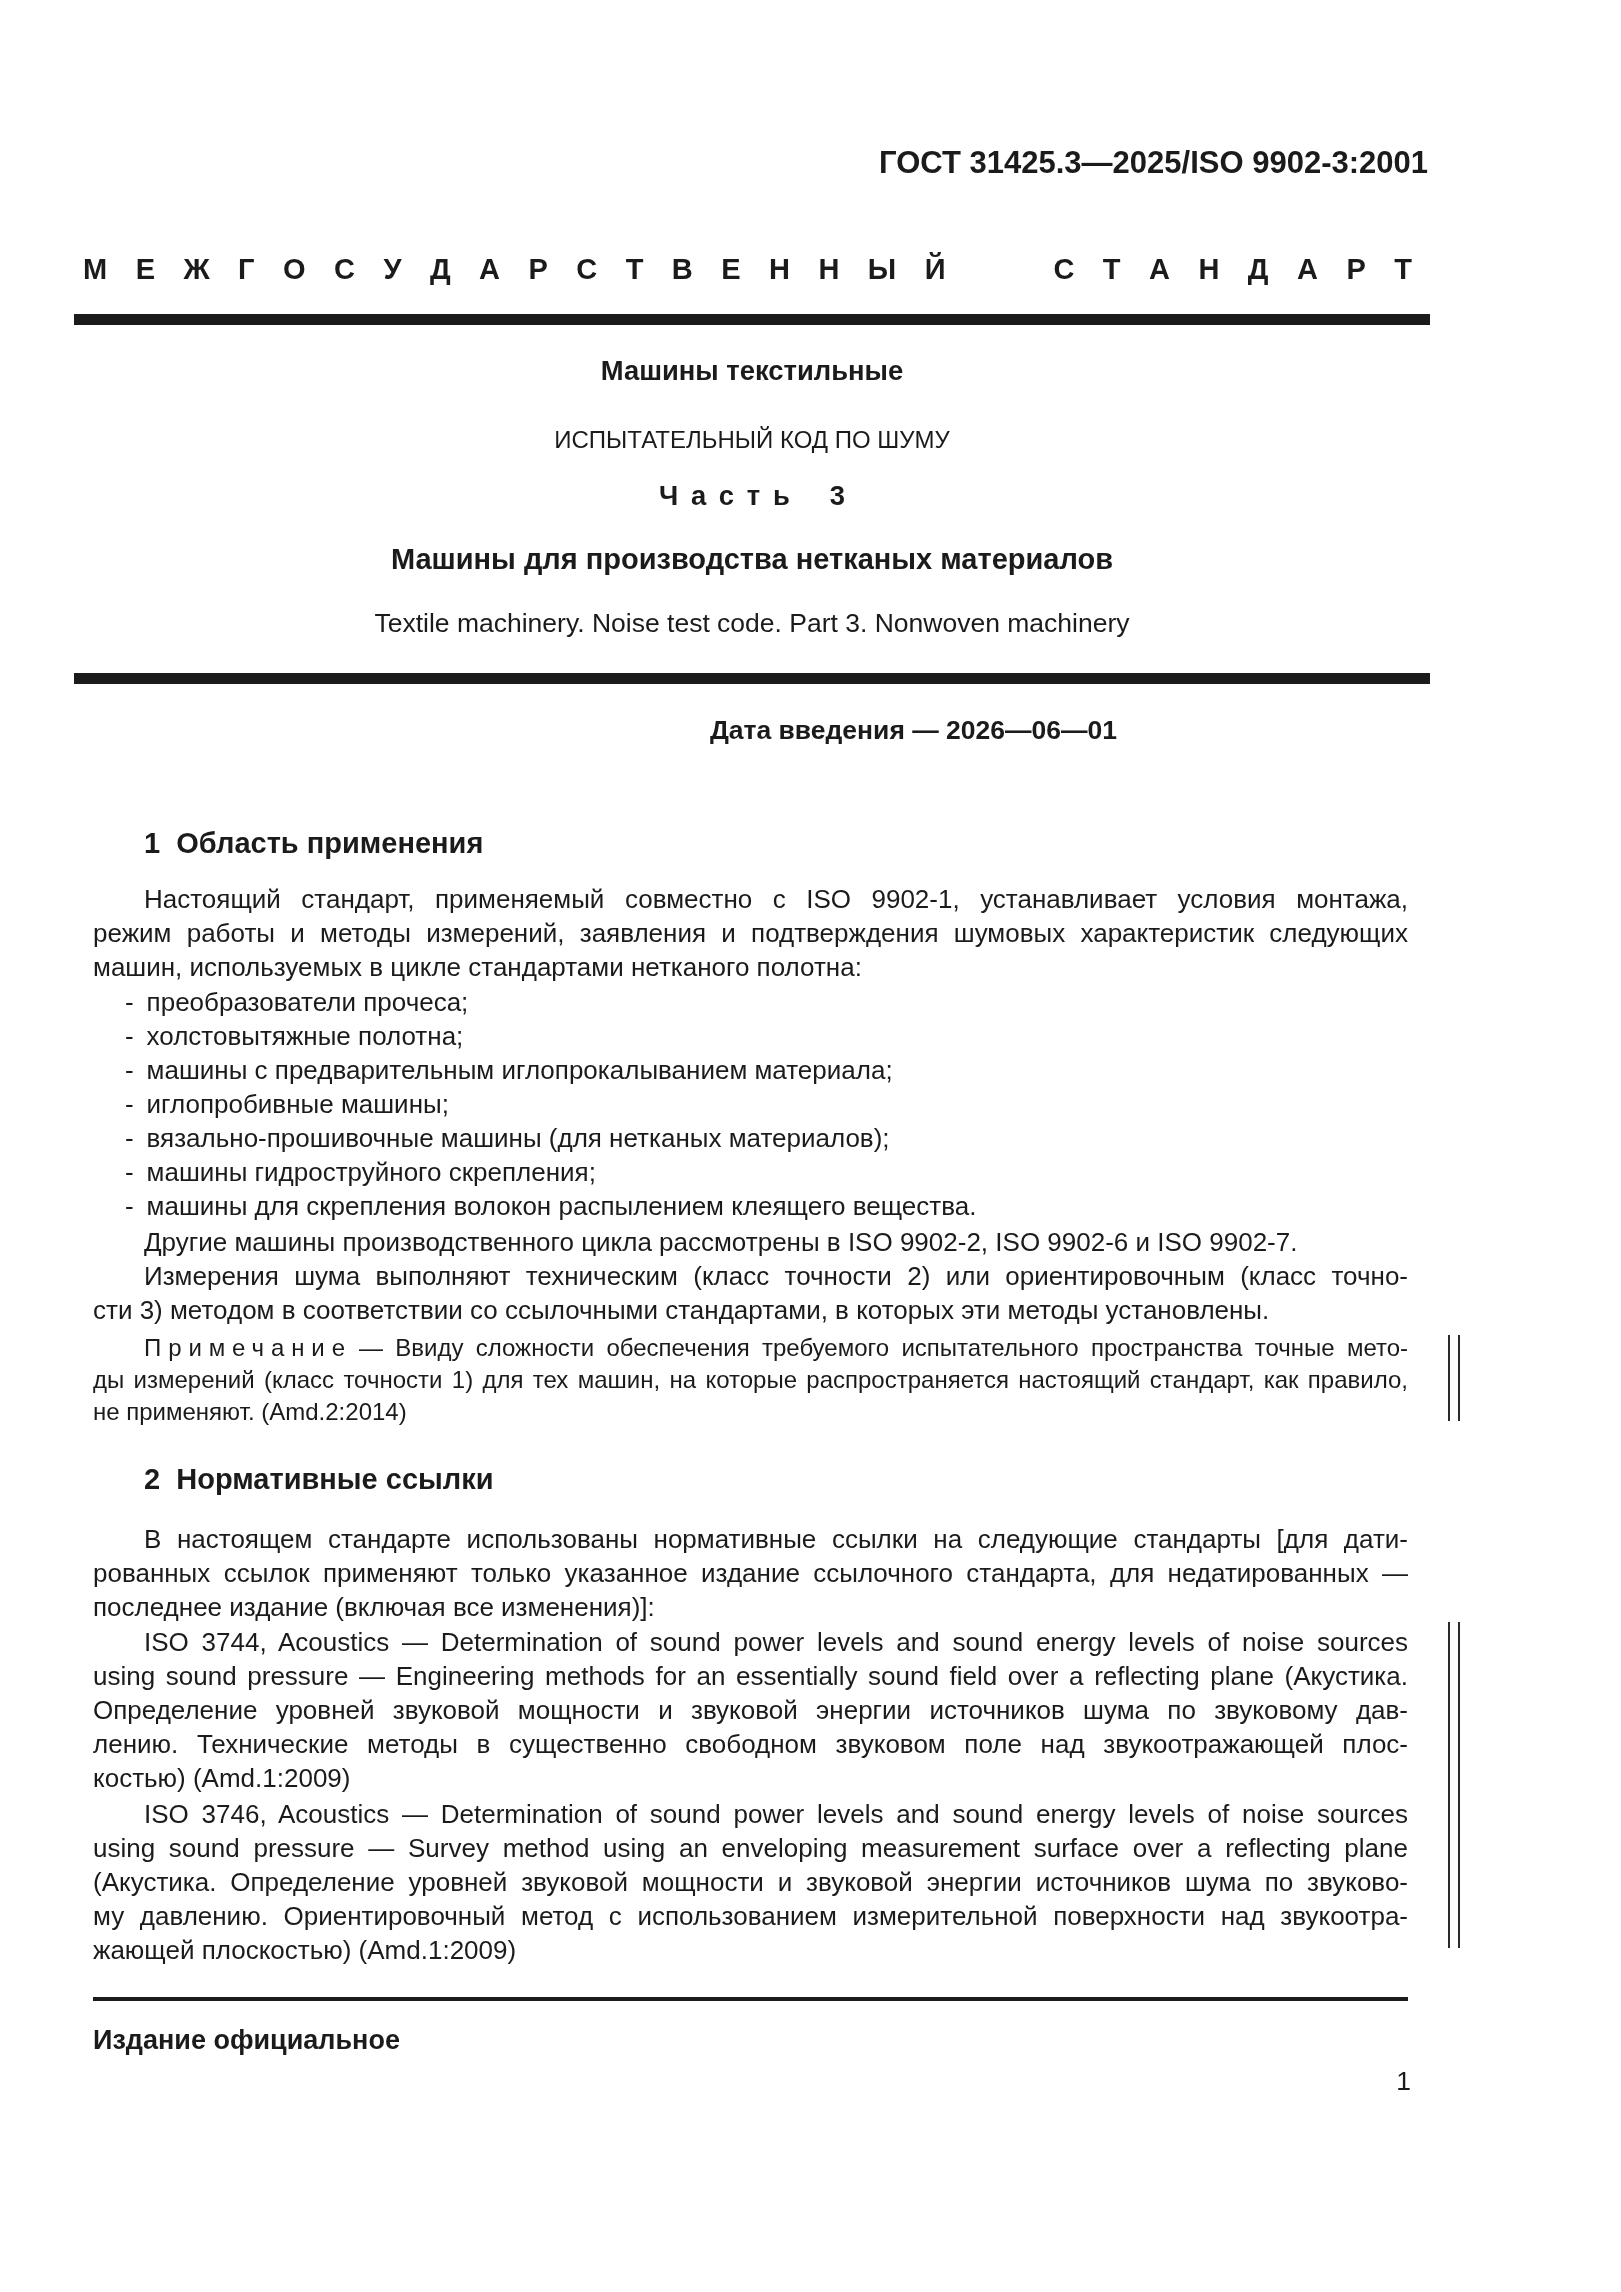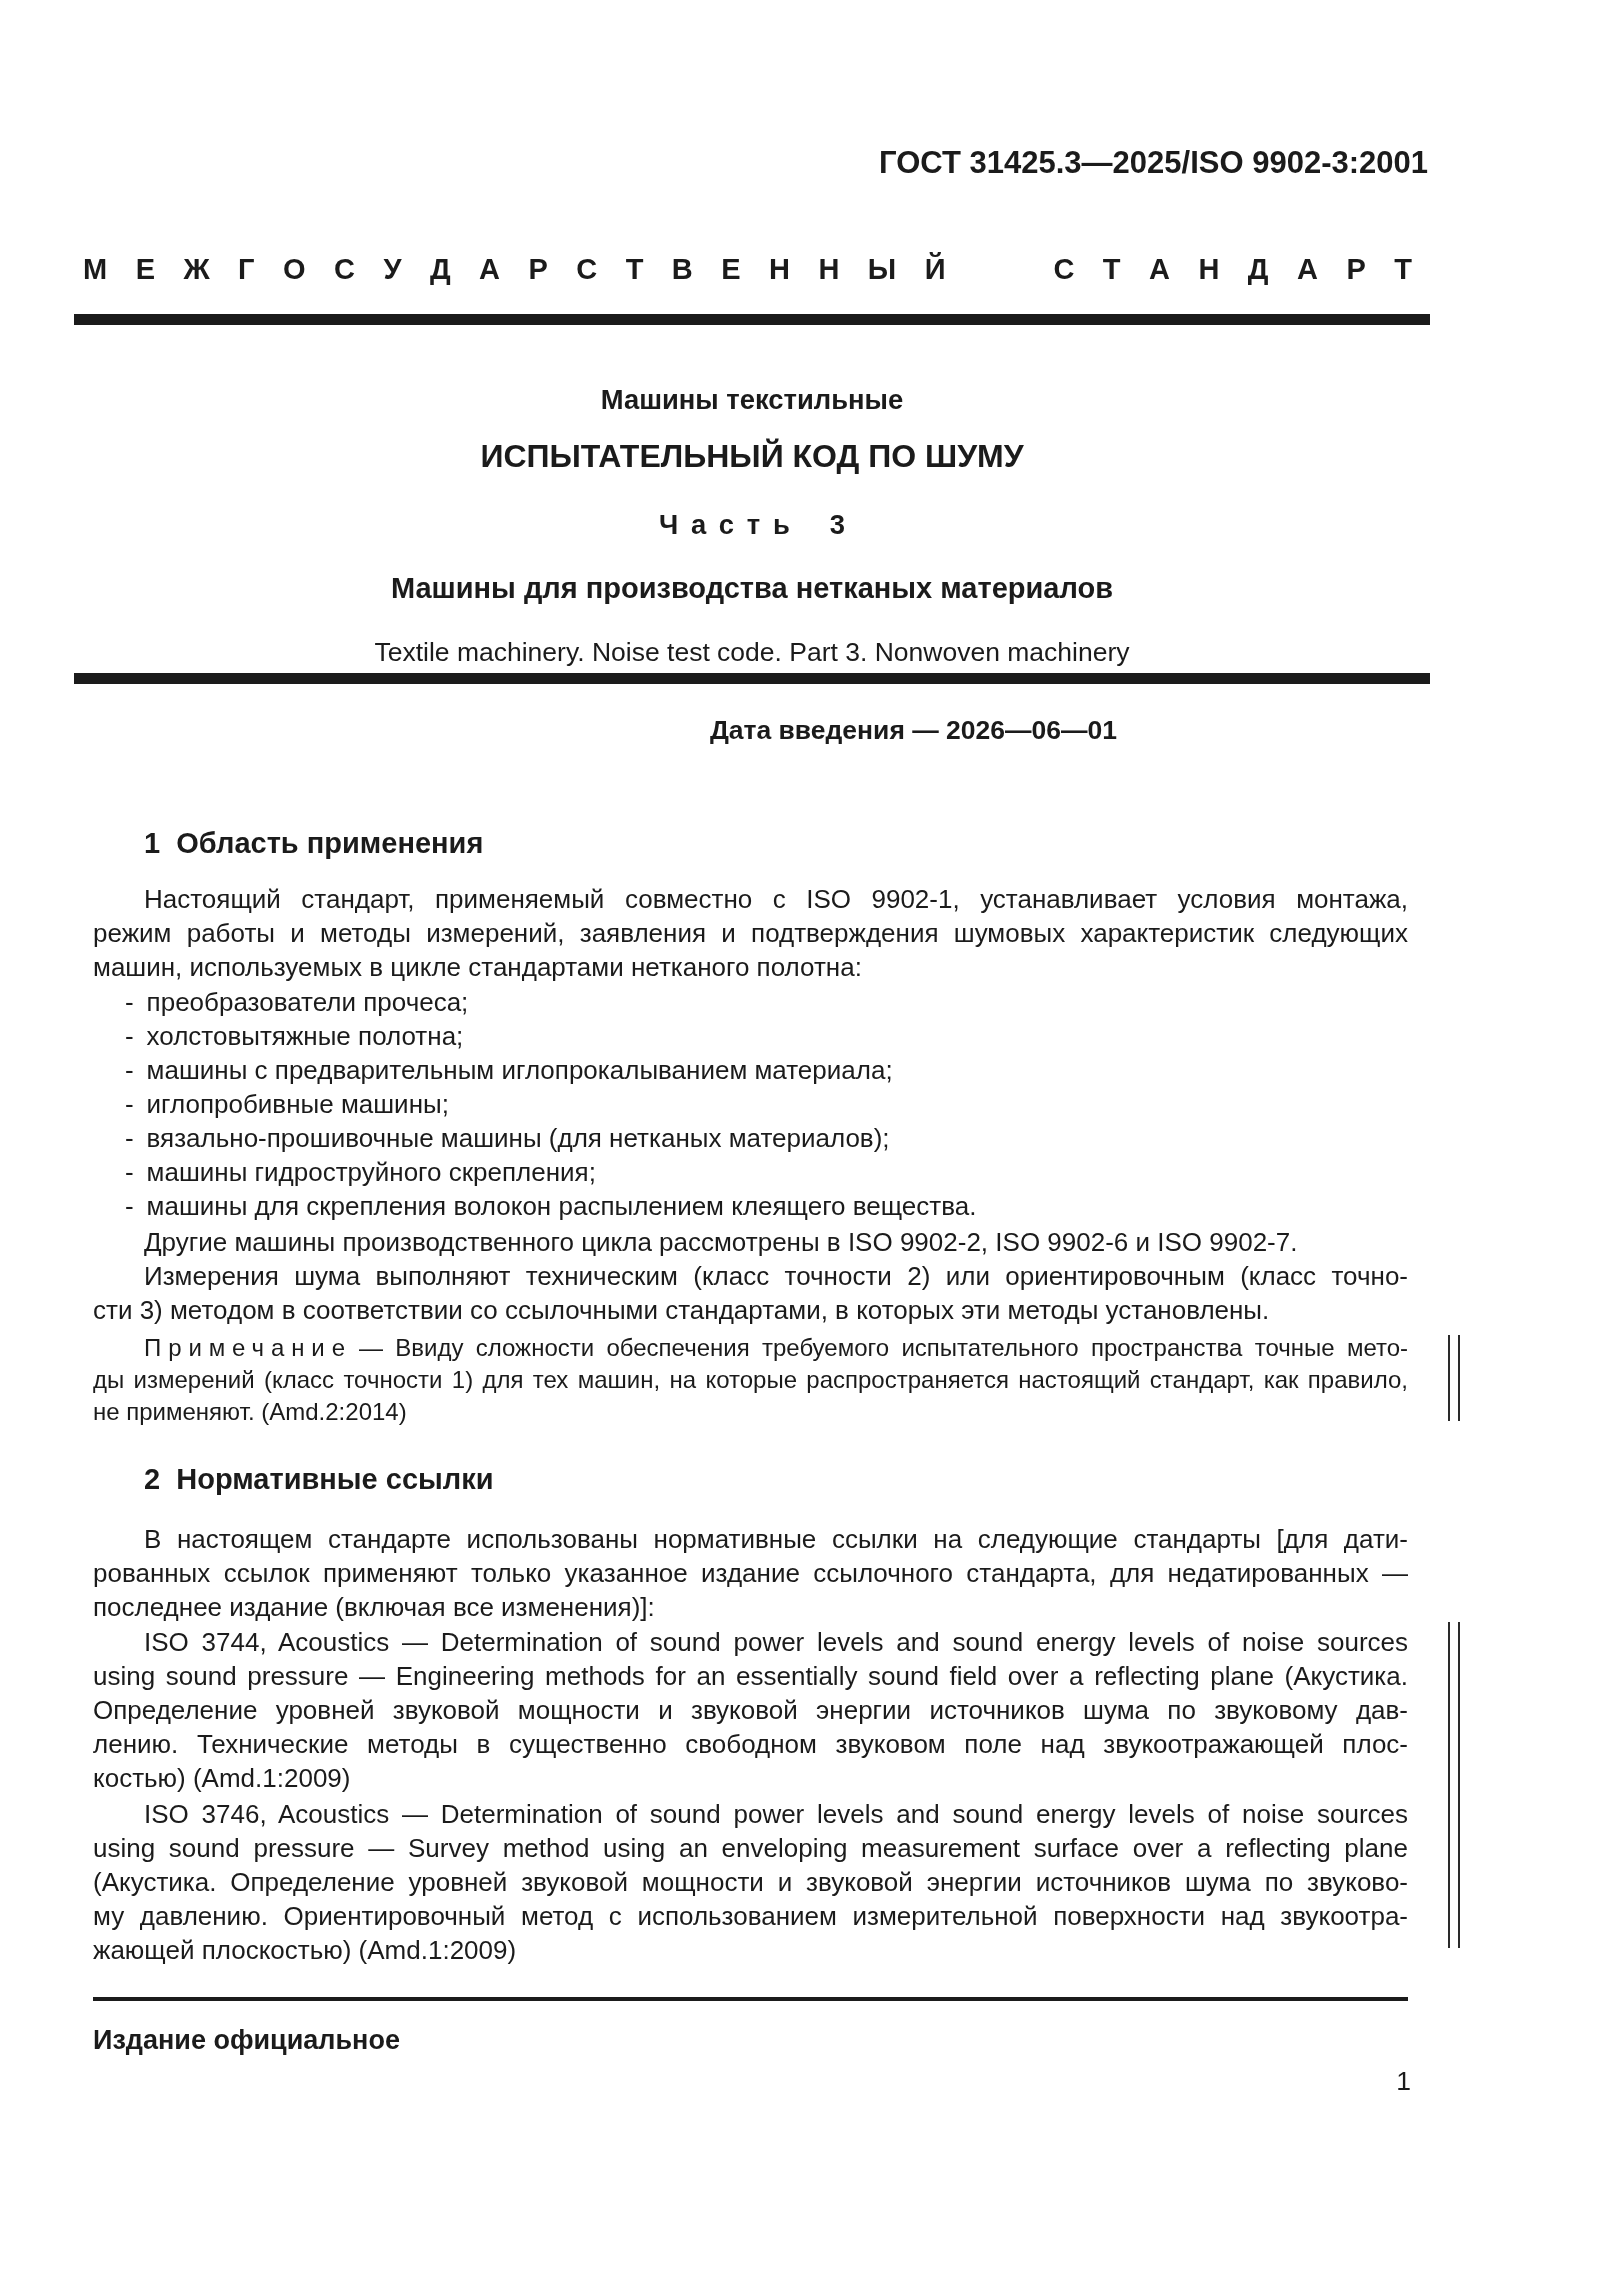--- a/index.html
+++ b/index.html
@@ -13,23 +13,23 @@
     overflow:hidden;
   }
   .abs{position:absolute;}
   .doc-code{top:145px;left:93px;width:1335px;text-align:right;font-size:31px;font-weight:bold;white-space:pre;}
   .banner{top:251px;left:83px;width:1329px;height:37px;display:flex;justify-content:space-between;align-items:center;font-size:29px;font-weight:bold;}
   .banner span{display:inline-block;}
   .banner .wsp{width:51px;}
   .hrule{background:#1b1b1b;}
   .rule-top{top:314px;left:74px;width:1356px;height:10.8px;}
   .rule-mid{top:673px;left:74px;width:1356px;height:10.8px;}
-  .ctr{left:74px;width:1356px;text-align:center;margin-top:29px;}
+  .ctr{left:74px;width:1356px;text-align:center;}
   .t-group{top:355px;font-size:27.4px;font-weight:bold;}
-  .t-main{top:409px;font-size:32px;font-weight:bold;}
+  .t-main{top:426px;font-size:24px;font-weight:normal;}
   .t-part{top:480px;font-size:27.4px;font-weight:bold;}
   .t-part .pw{letter-spacing:12.7px;}
   .t-part .pn{margin-left:27.4px;}
   .t-sub{top:543px;font-size:29px;font-weight:bold;}
   .t-en{top:608px;font-size:26.5px;}
   .date-line{top:715px;left:93px;width:1024px;text-align:right;font-size:26.5px;font-weight:bold;}
   .col{left:93px;width:1315px;font-size:26px;}
   .heading{font-size:29px;font-weight:bold;padding-left:51px;white-space:pre;}
   .s1-heading{top:827px;}
   .s2-heading{top:1463px;}

